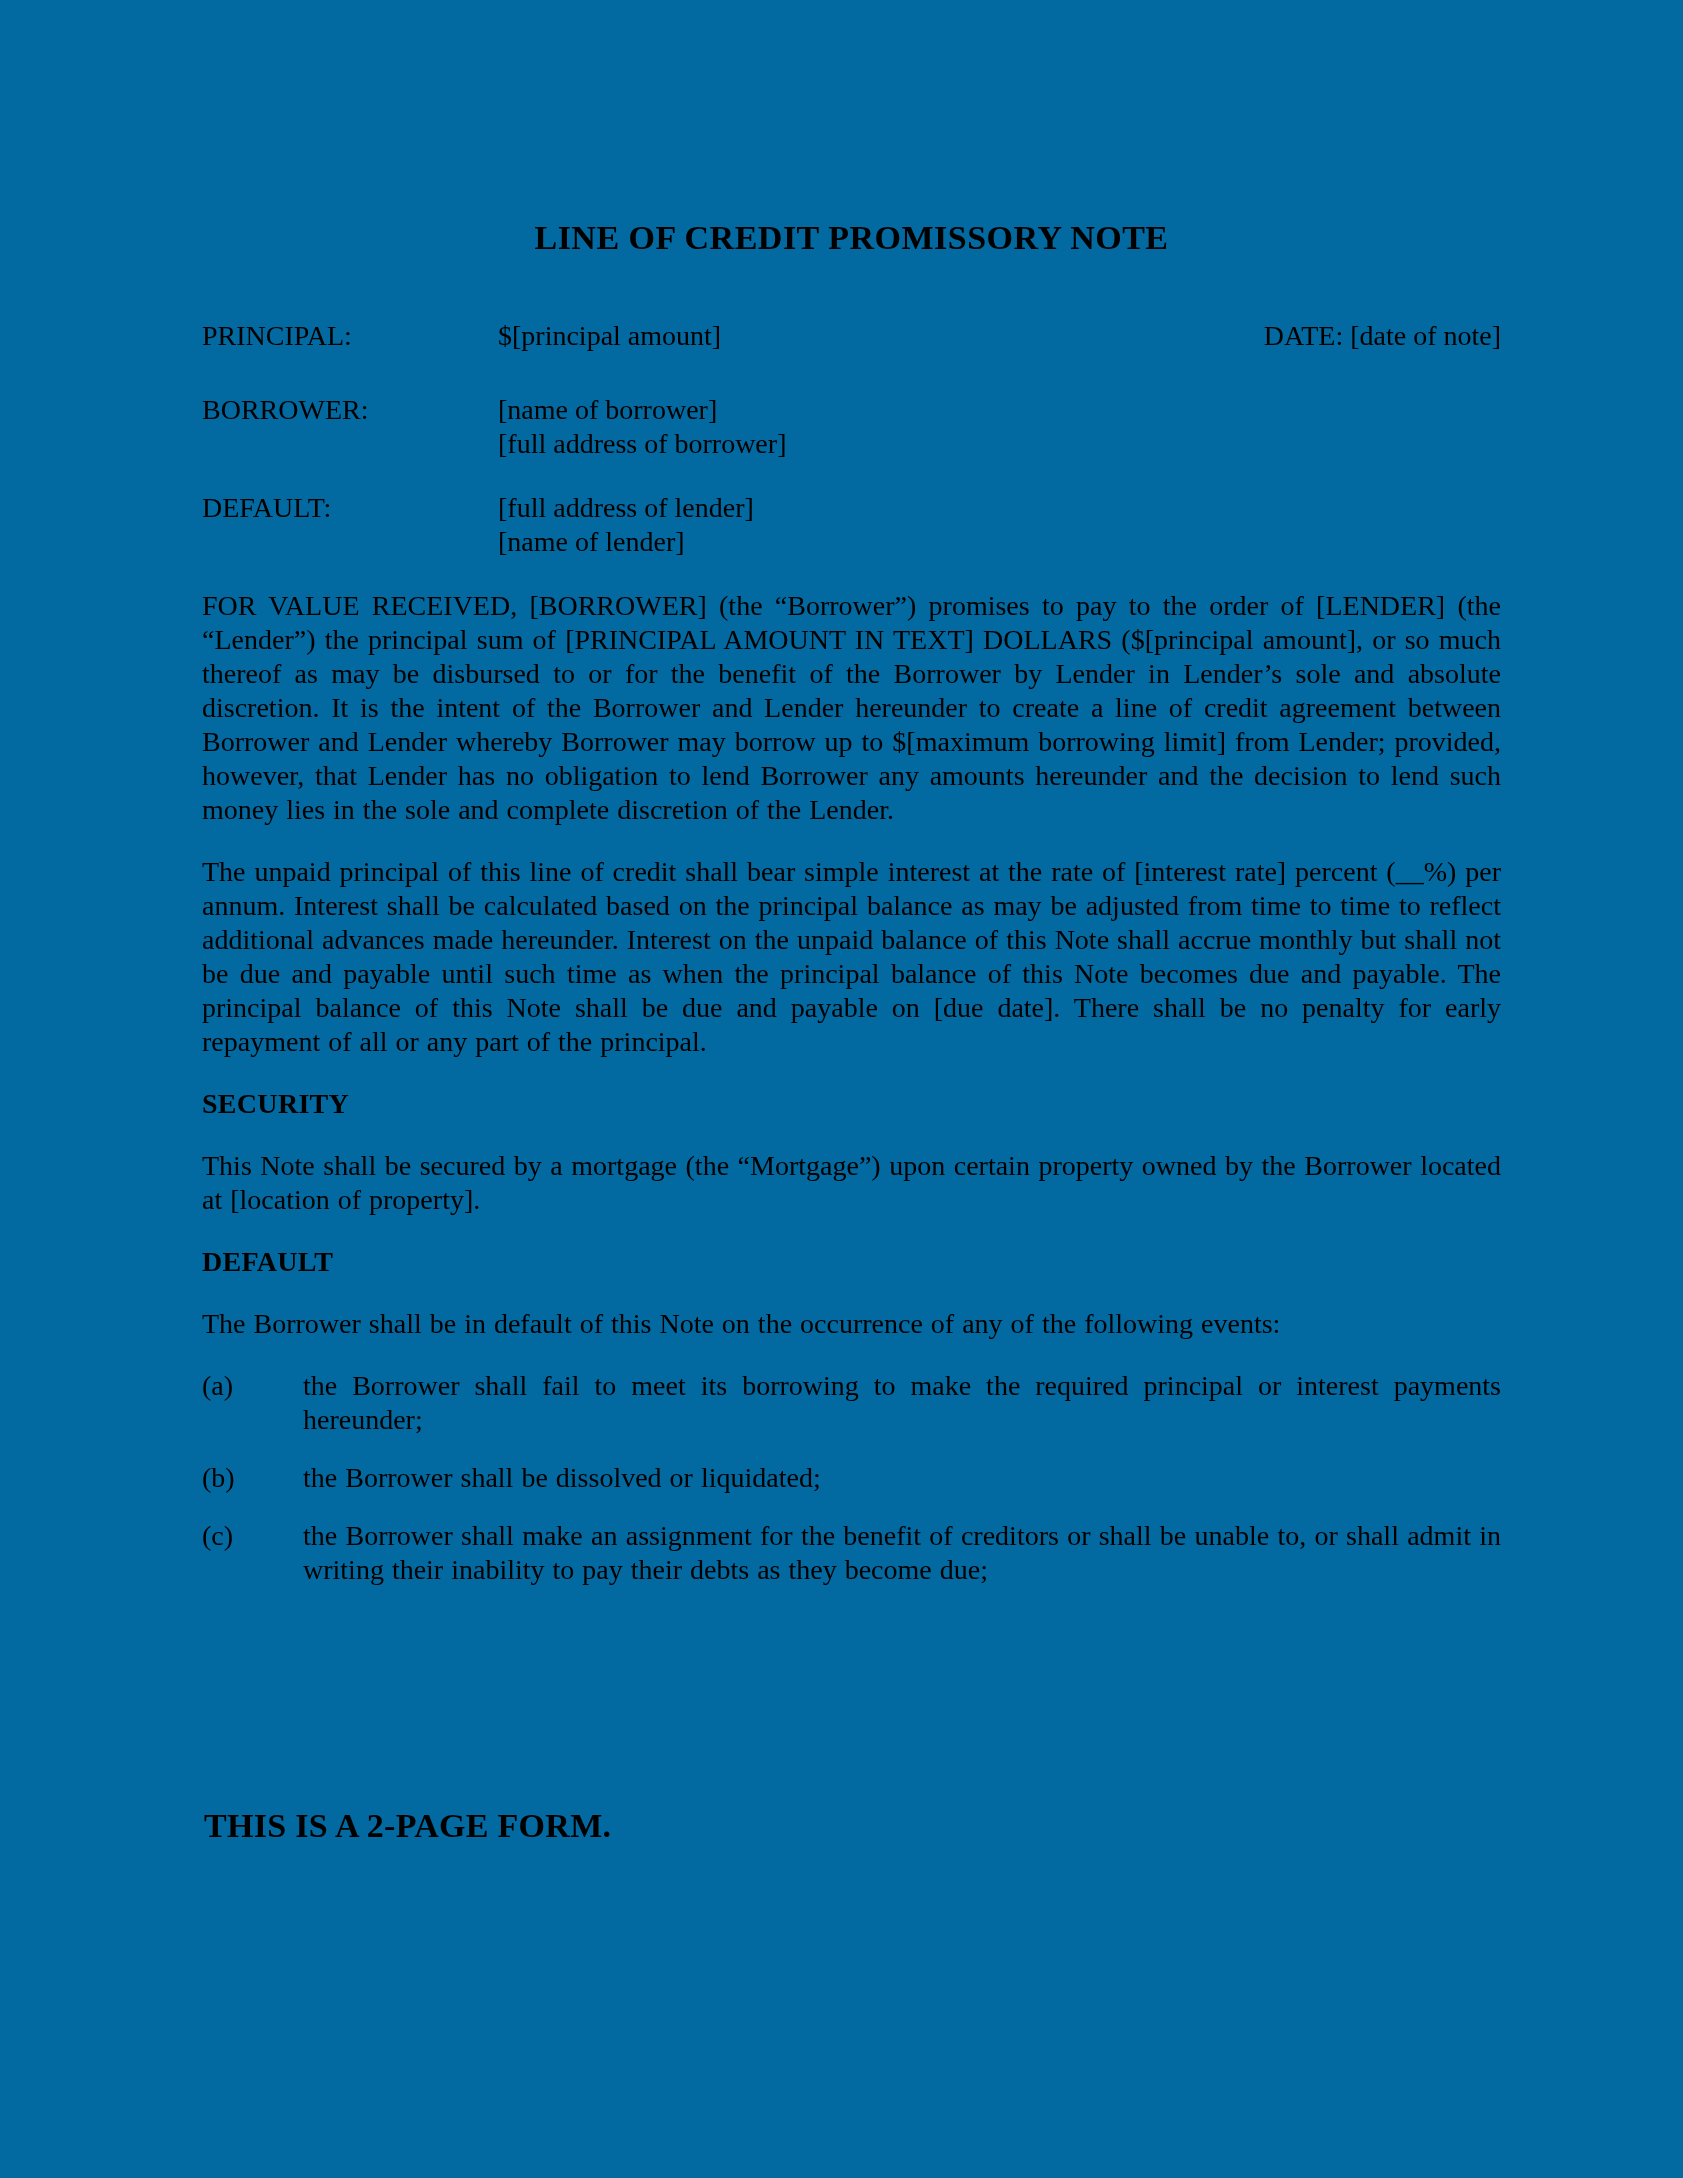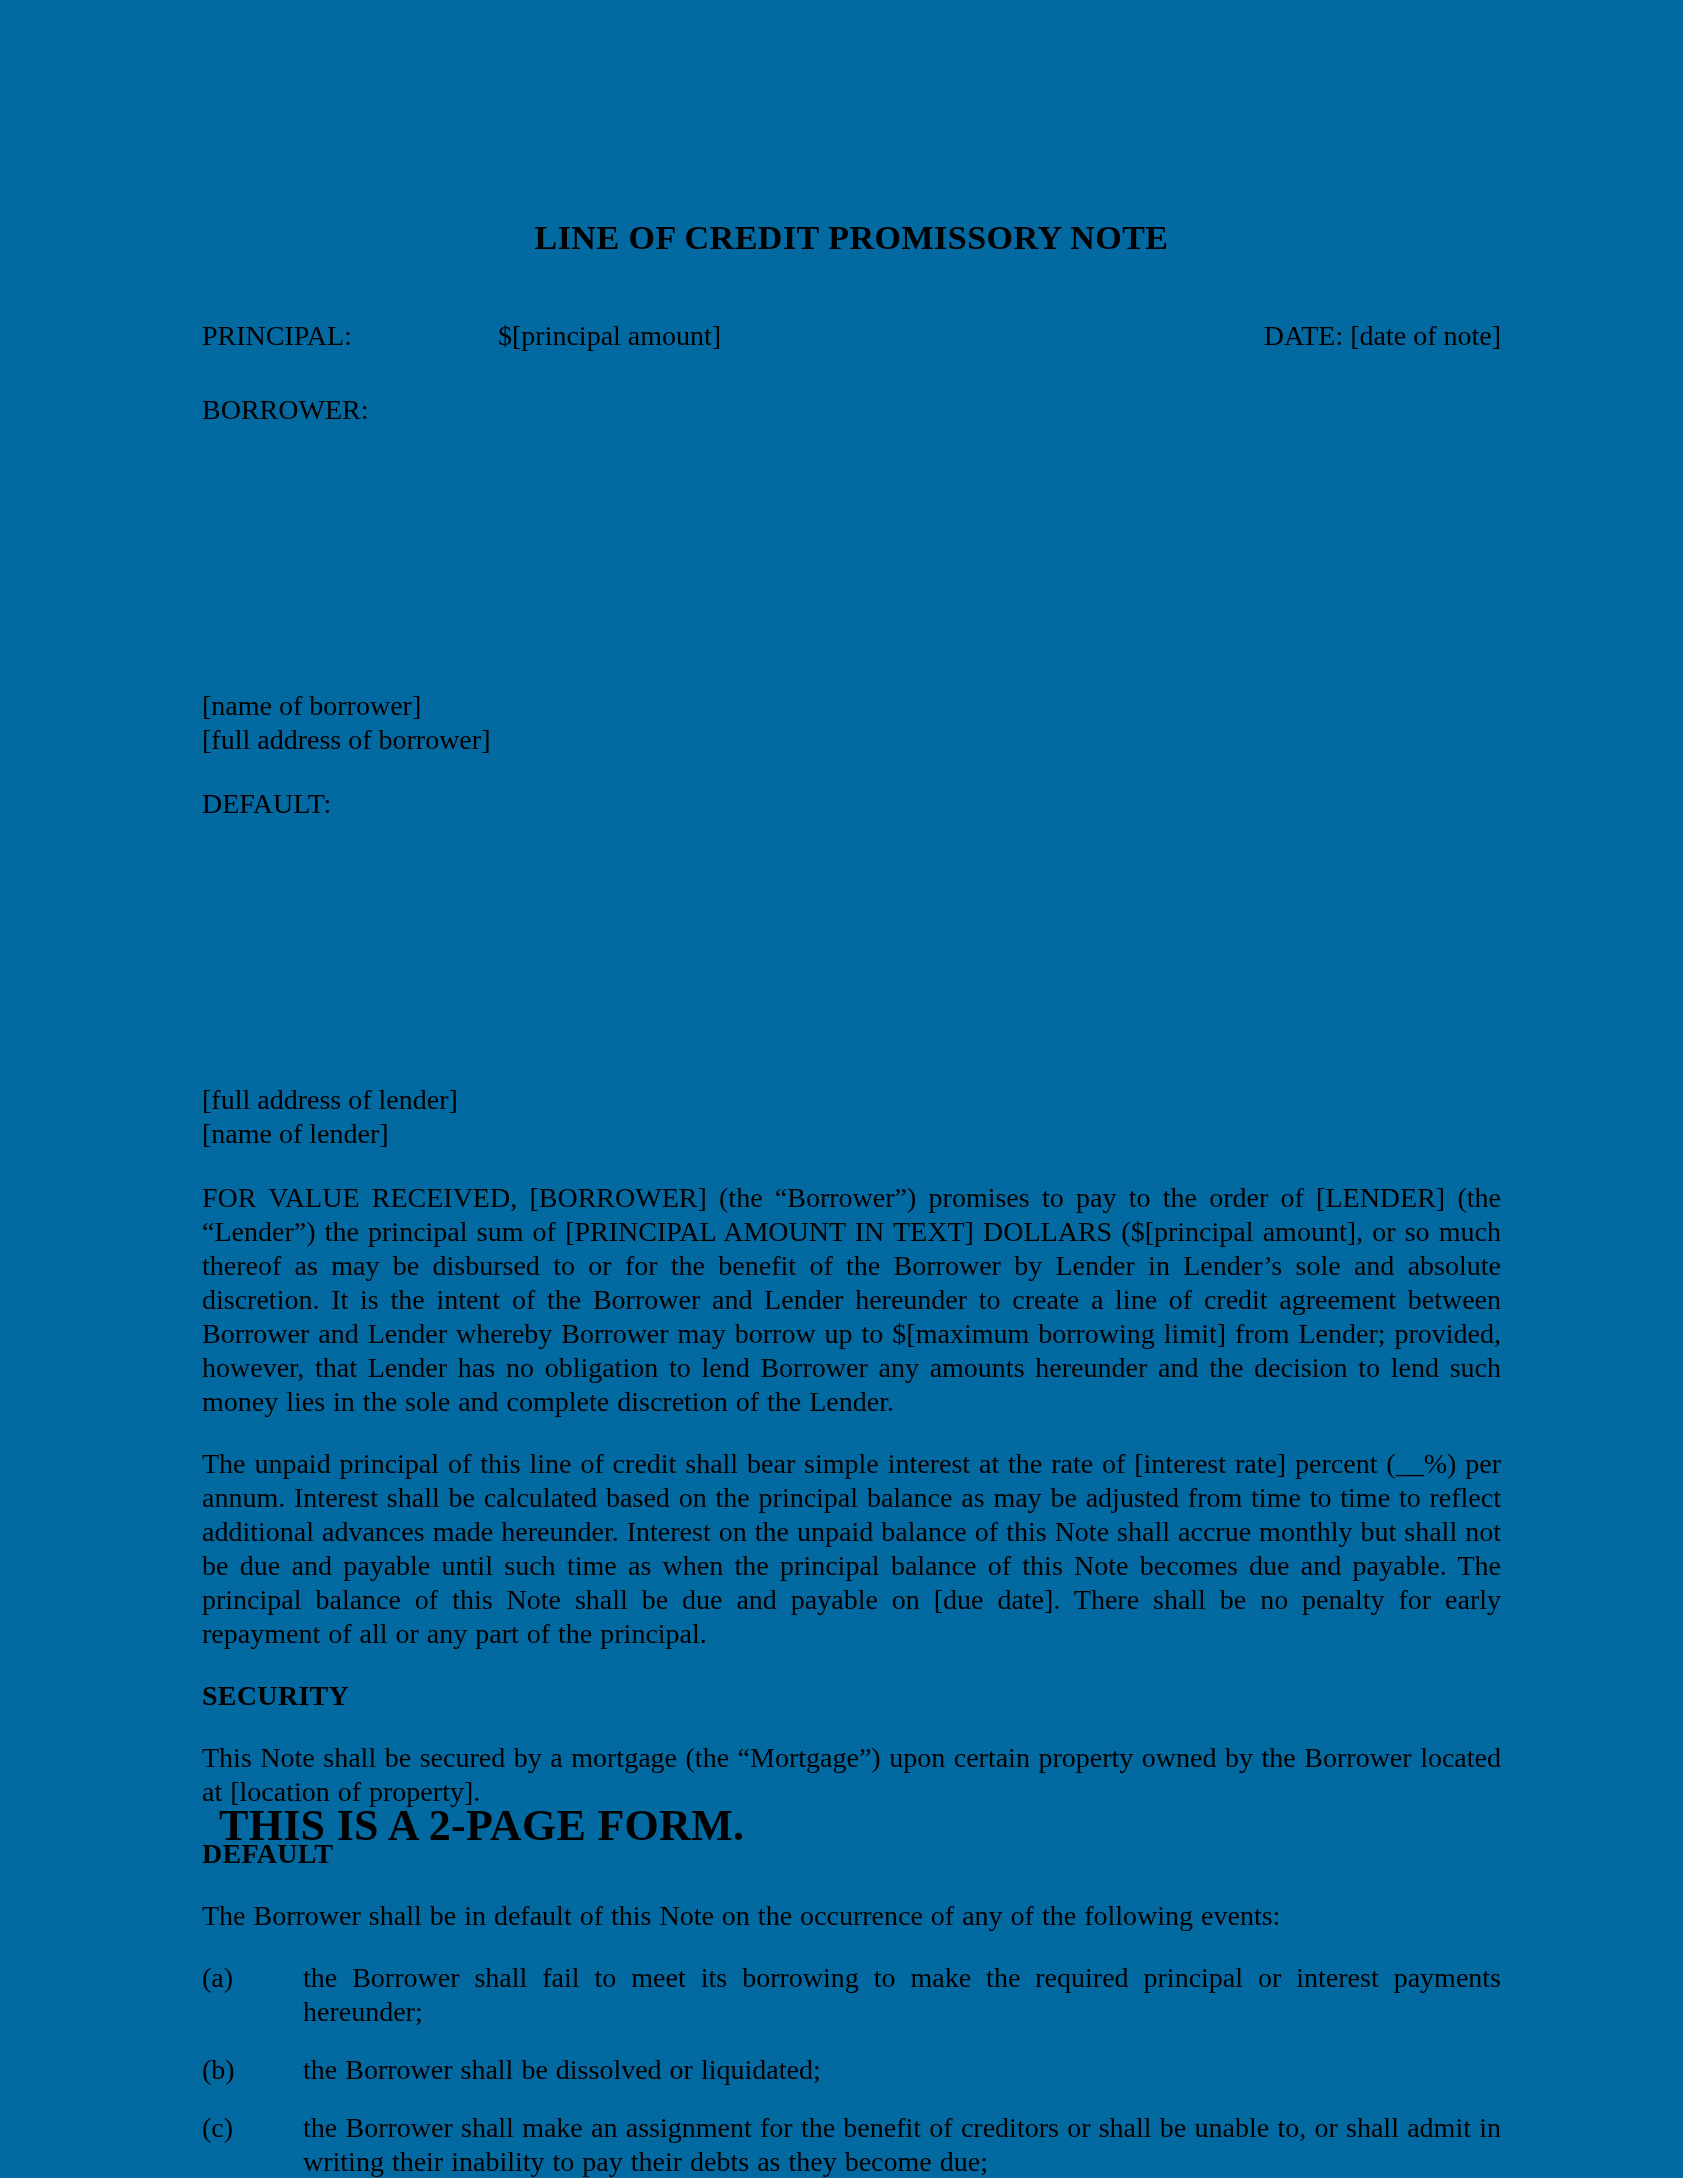--- a/index.html
+++ b/index.html
@@ -29,21 +29,21 @@
     text-align: center;
     letter-spacing: 0.5px;
     margin: 218px 0 61px 0;
   }
   .party-row {
     display: flex;
     font-size: 28px;
     line-height: 34px;
   }
   .party-row.first { margin-bottom: 40px; }
-  .party-row.mid   { margin-bottom: 30px; flex-direction: column; }
+  .party-row.mid   { margin-bottom: 30px; }
   .party-label {
     flex: 0 0 296px;
   }
   .party-value {
     flex: 1 1 auto;
   }
   .party-date {
     flex: 0 0 auto;
     text-align: left;
   }
@@ -73,23 +73,23 @@
   .clause-marker {
     flex: 0 0 101px;
   }
   .clause-text {
     flex: 1 1 auto;
     text-align: justify;
     word-spacing: 1px;
   }
   .footer-note {
     position: absolute;
-    left: 219px;
+    left: 204px;
     top: 1806px;
-    font-size: 44px;
+    font-size: 34px;
     line-height: 40px;
     font-weight: bold;
     letter-spacing: 0.3px;
   }
 </style>
 </head>
 <body>
 
 <div class="page">
   <div class="content">

